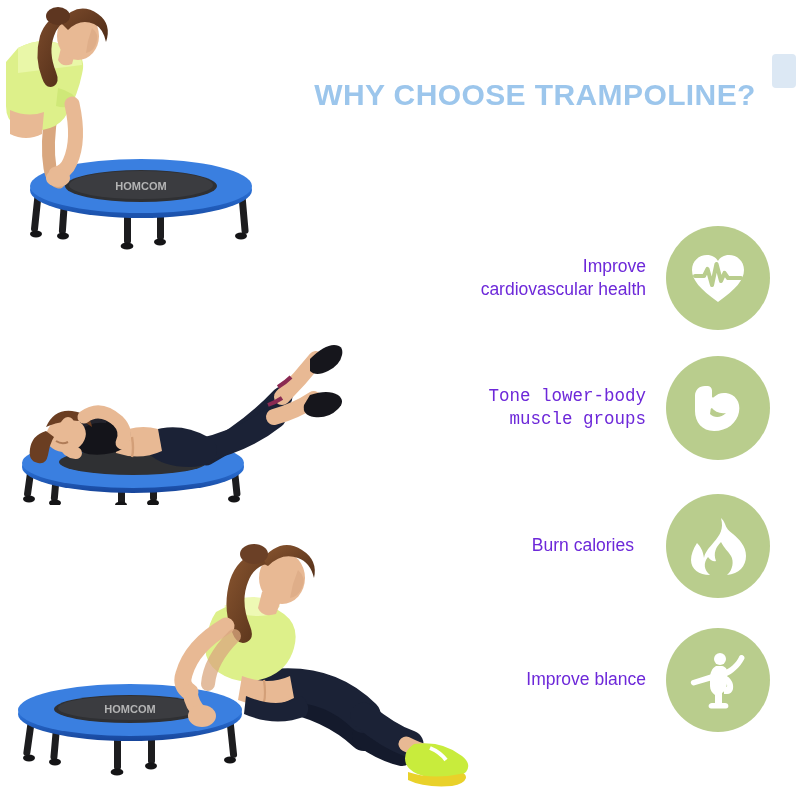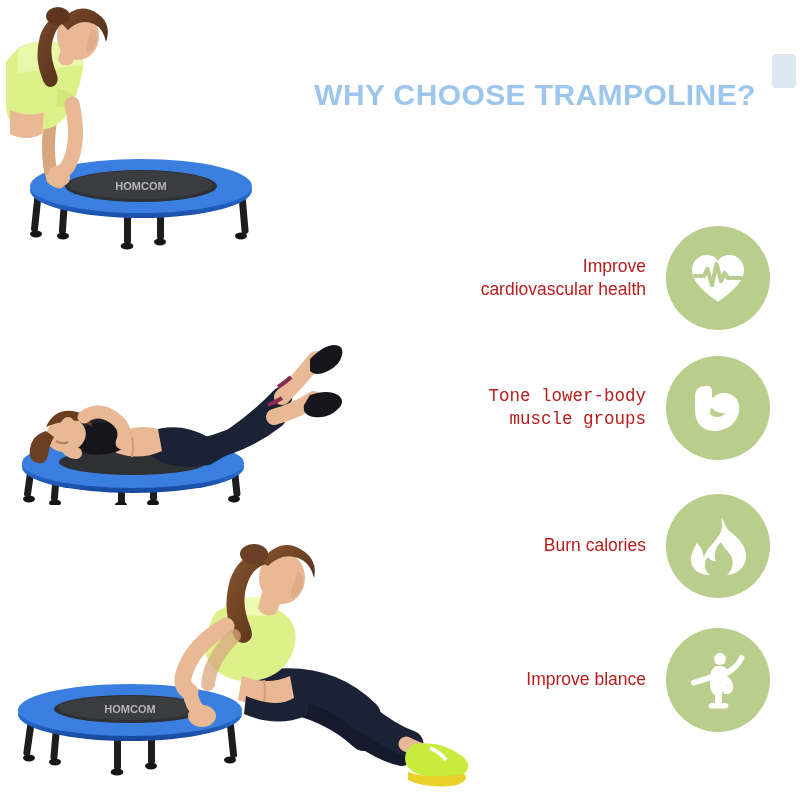--- a/index.html
+++ b/index.html
@@ -50,21 +50,21 @@
     left: 420px;
     width: 350px;
     height: 104px;
     display: flex;
     align-items: center;
     justify-content: flex-end;
   }
   .feature-label {
     font-size: 17.5px;
     line-height: 1.32;
-    color: #b91c1c;
+    color: #6d28d9;
     text-align: right;
     padding-right: 20px;
     white-space: pre-line;
   }
   .feature-badge {
     width: 104px;
     height: 104px;
     border-radius: 50%;
     background: #b9cd8d;
     flex: 0 0 104px;
@@ -307,21 +307,21 @@
         <path d="M18 9 C12 9 8 13 8 19 L8 34 C8 45 15 54 27 54
                  C40 54 50 46 52 35 C54 25 48 17 39 16
                  C34 15.4 30 17 27 20 C26 21 25 20.6 25 19.4 L25 13.5
                  C25 10.8 23 9 20.4 9 Z" fill="#ffffff"></path>
         <path d="M24 30 C28 35 33 37 39 36 C34 41 27 41 23 37 Z" fill="#b9cd8d"></path>
         <path d="M8 31 C14 34 20 34 25 31 L25 22 C20 26 14 27 8 25 Z" fill="#ffffff"></path>
       </svg>
     </div>
   </div>
 
-  <div class="feature" style="top:494px;">
+  <div class="feature" style="top:494px;gap:12px;">
     <div class="feature-label">Burn calories</div>
     <div class="feature-badge">
       <svg width="60" height="62" viewBox="0 0 60 62">
         <path d="M33 3 C36 14 32 20 26 27 C21 33 17 37 16 43
                  C15 35 12 31 9 28 C5 34 3 40 3 45
                  C3 54 11 60 22 60 C16 55 15 48 20 42
                  C23 46 26 47 28 46 C25 38 28 32 33 27
                  C36 33 40 36 43 41 C46 46 45 55 39 60
                  C51 59 58 51 58 41 C58 31 51 24 45 19
                  C41 16 38 13 37 9 C36 6.5 34.6 4.4 33 3 Z" fill="#ffffff"></path>

